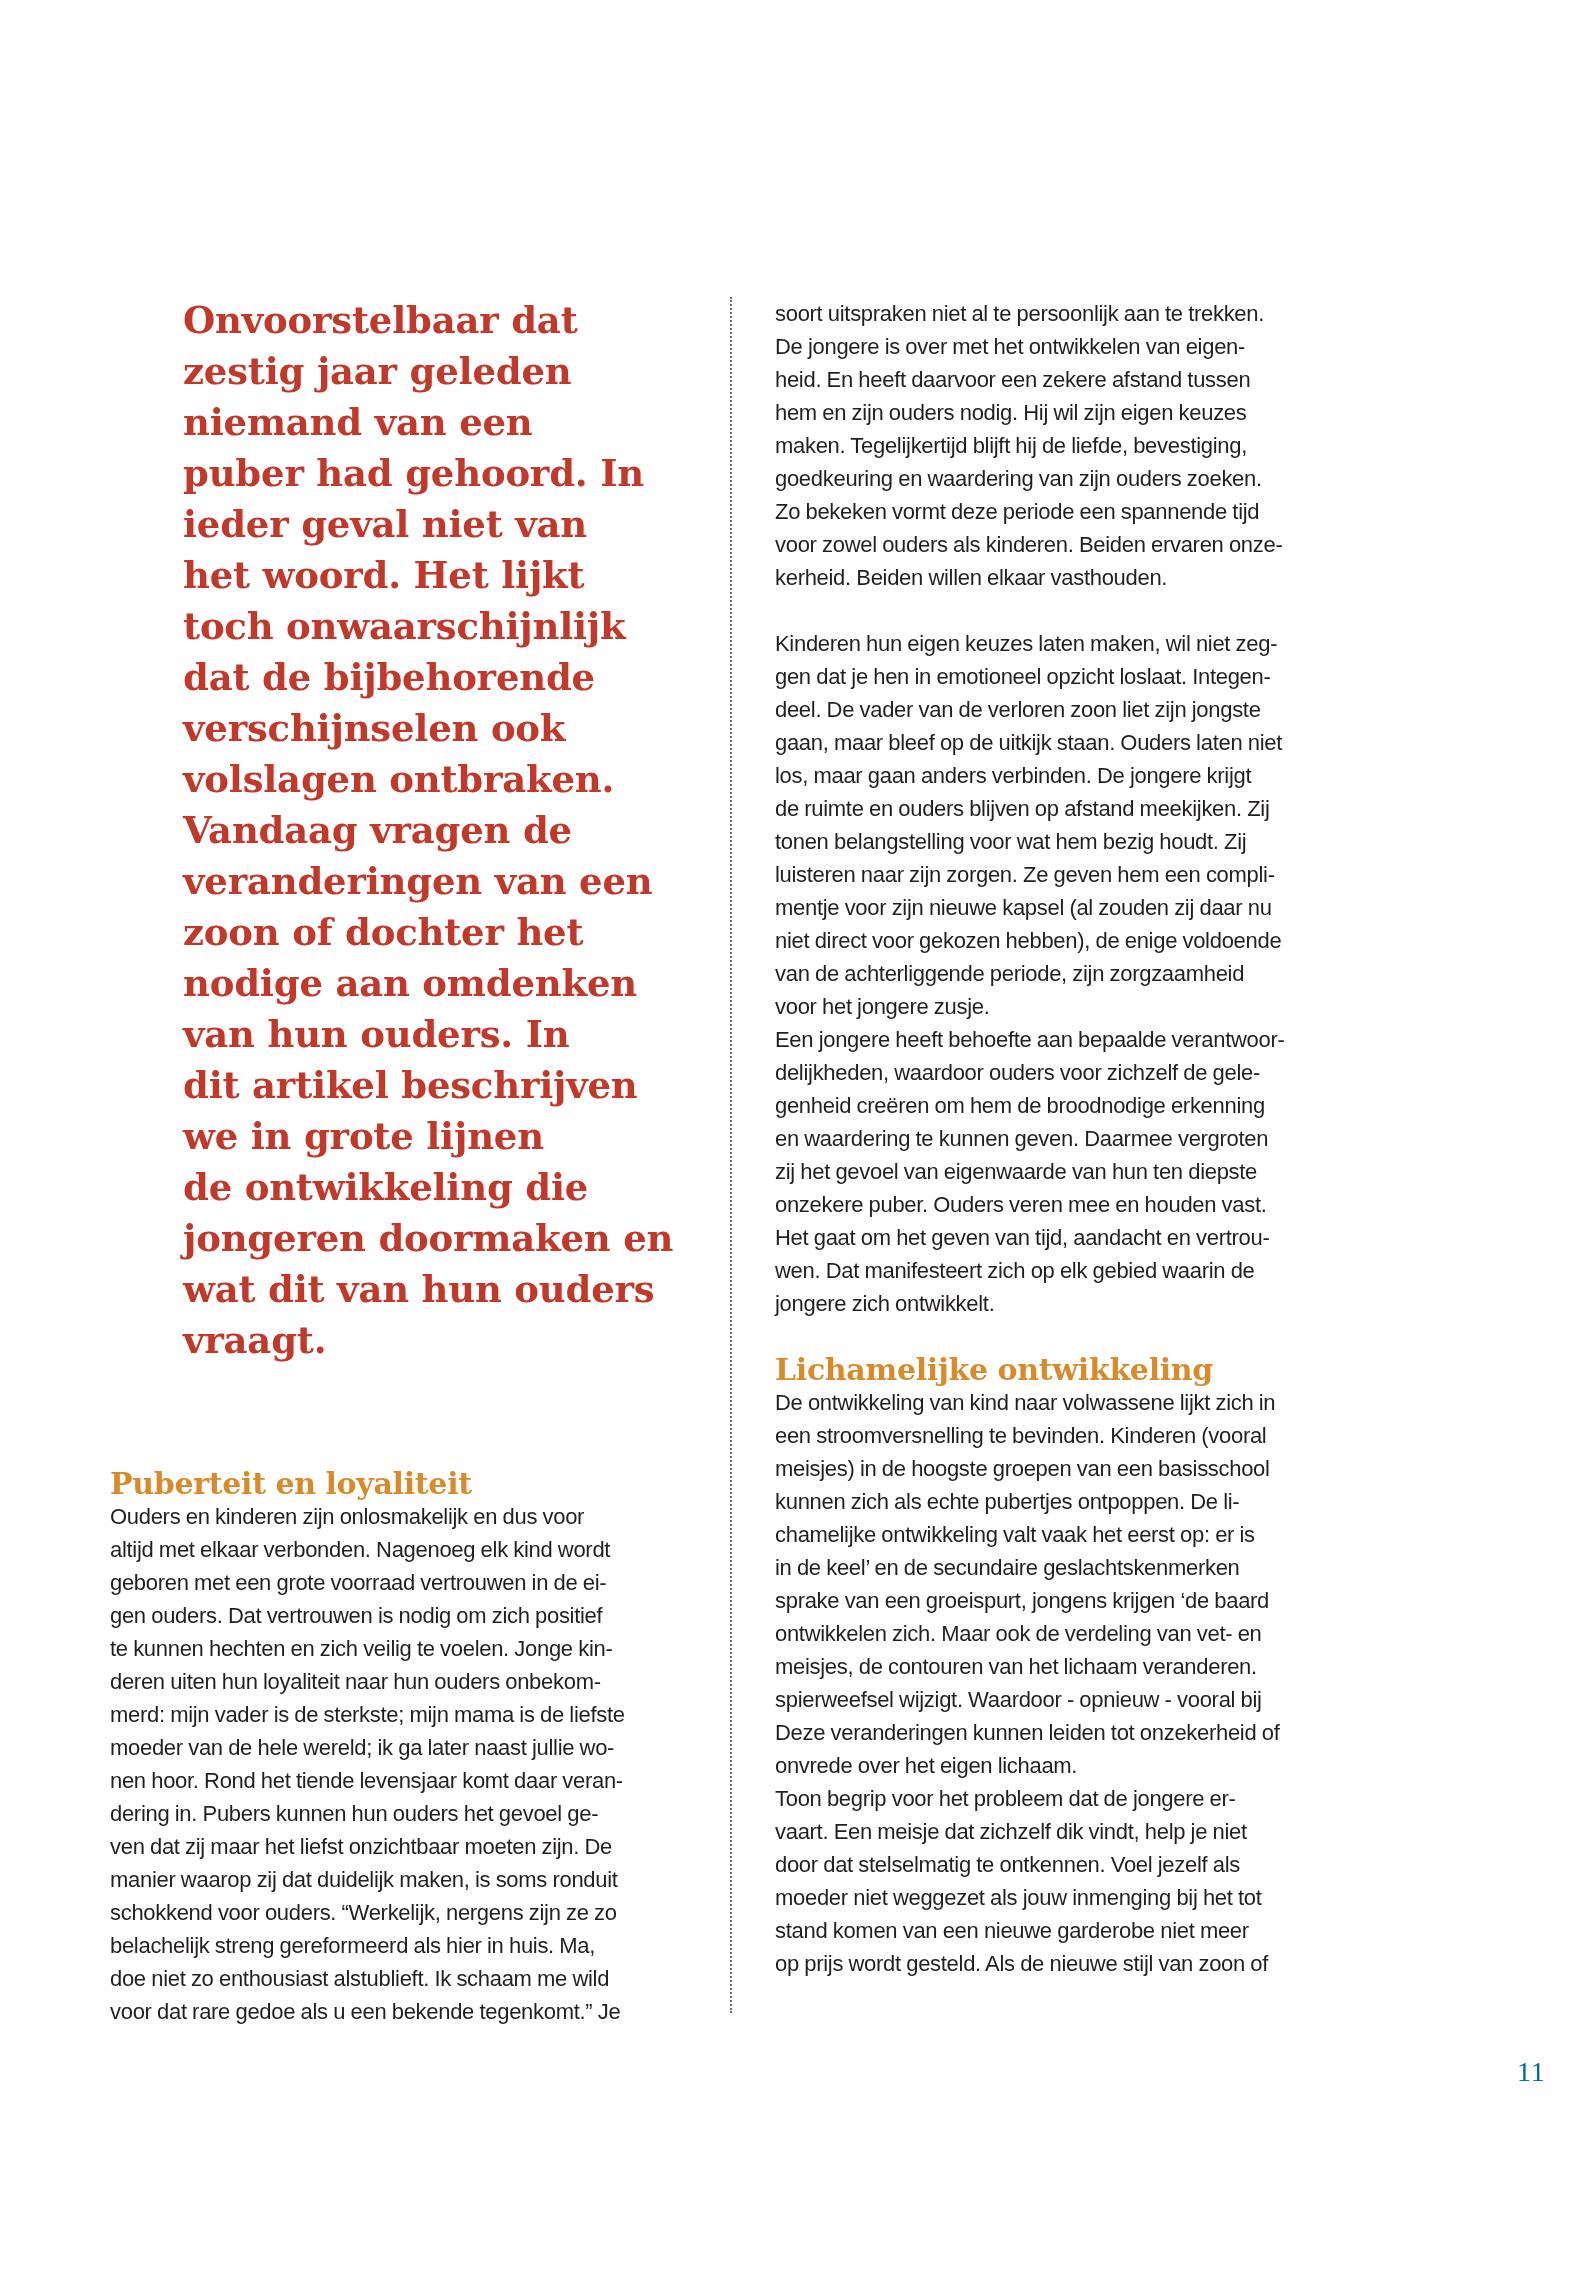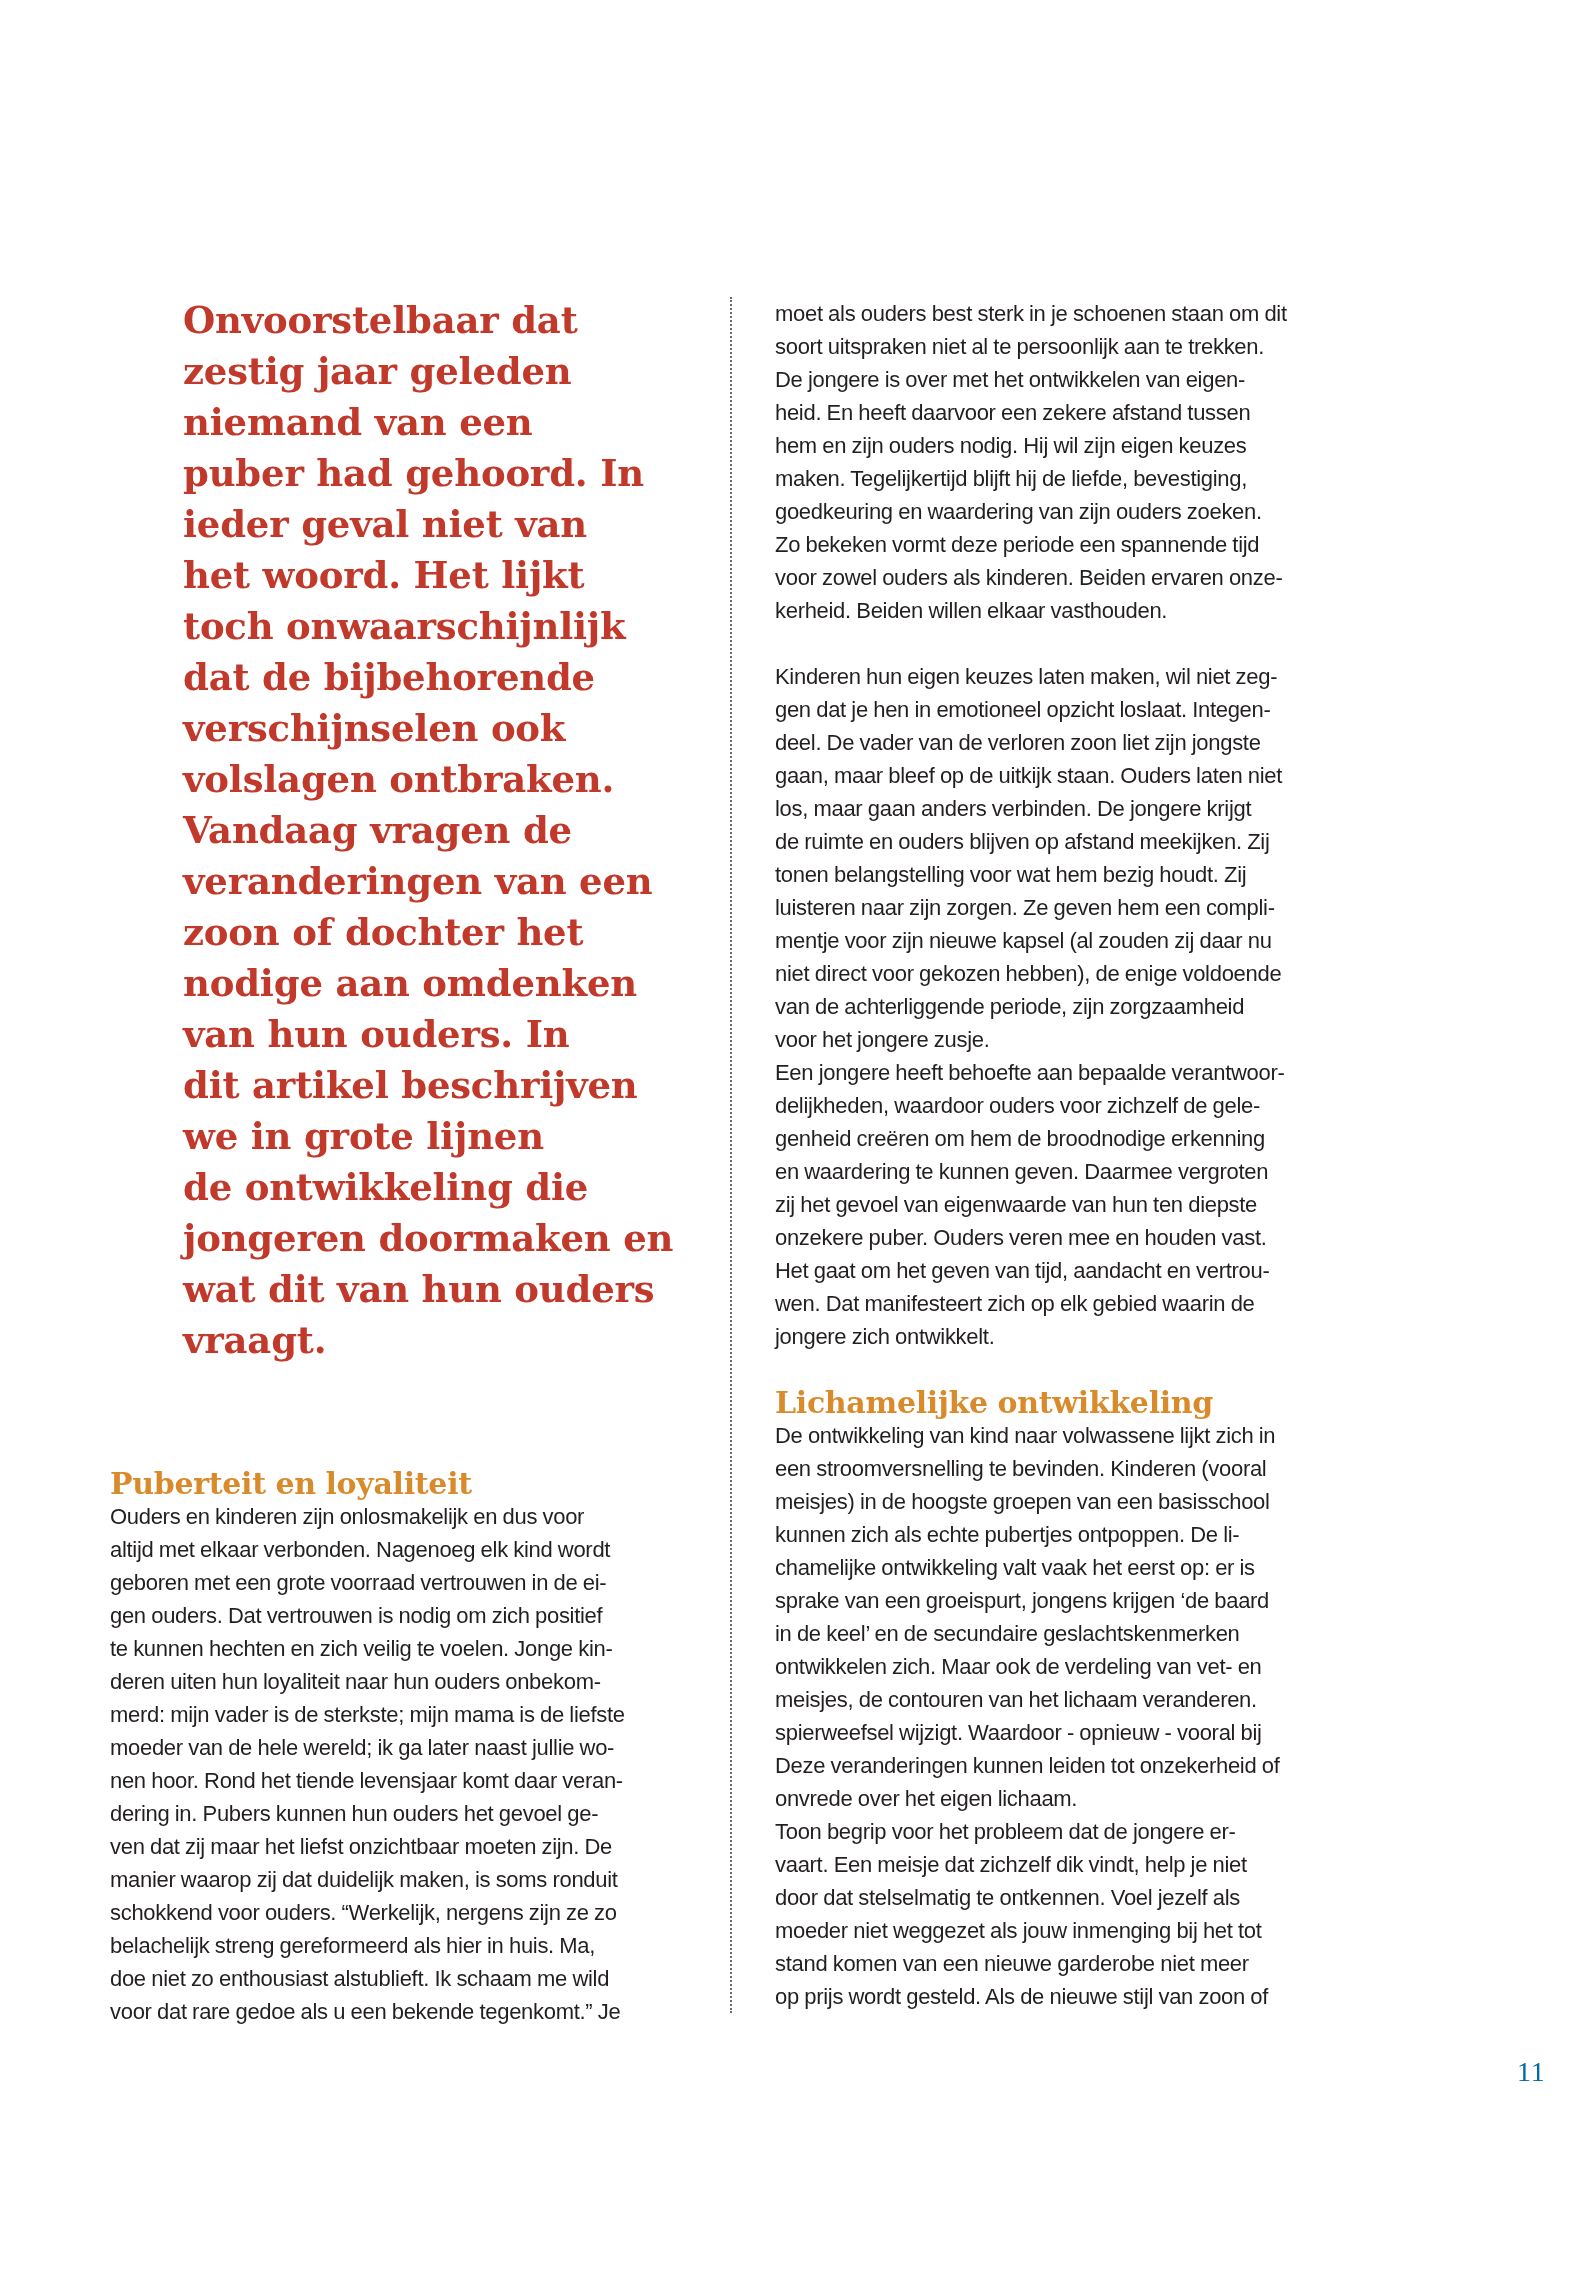--- a/index.html
+++ b/index.html
@@ -142,21 +142,20 @@
       <span class="line">belachelijk streng gereformeerd als hier in huis. Ma,</span>
       <span class="line">doe niet zo enthousiast alstublieft. Ik schaam me wild</span>
       <span class="line">voor dat rare gedoe als u een bekende tegenkomt.” Je</span>
     </div>
   </div>
 
   <div class="divider"></div>
 
   <div class="col col-right">
     <div>
-      <span class="line">moet als ouders best sterk in je schoenen staan om dit</span>
       <span class="line">soort uitspraken niet al te persoonlijk aan te trekken.</span>
       <span class="line">De jongere is over met het ontwikkelen van eigen-</span>
       <span class="line">heid. En heeft daarvoor een zekere afstand tussen</span>
       <span class="line">hem en zijn ouders nodig. Hij wil zijn eigen keuzes</span>
       <span class="line">maken. Tegelijkertijd blijft hij de liefde, bevestiging,</span>
       <span class="line">goedkeuring en waardering van zijn ouders zoeken.</span>
       <span class="line">Zo bekeken vormt deze periode een spannende tijd</span>
       <span class="line">voor zowel ouders als kinderen. Beiden ervaren onze-</span>
       <span class="line">kerheid. Beiden willen elkaar vasthouden.</span>
     </div>
@@ -187,22 +186,22 @@
       <span class="line">jongere zich ontwikkelt.</span>
     </div>
     <span class="blank"></span>
     <h2 class="section-heading" style="margin:0;">Lichamelijke ontwikkeling</h2>
     <div>
       <span class="line">De ontwikkeling van kind naar volwassene lijkt zich in</span>
       <span class="line">een stroomversnelling te bevinden. Kinderen (vooral</span>
       <span class="line">meisjes) in de hoogste groepen van een basisschool</span>
       <span class="line">kunnen zich als echte pubertjes ontpoppen. De li-</span>
       <span class="line">chamelijke ontwikkeling valt vaak het eerst op: er is</span>
+      <span class="line">in de keel’ en de secundaire geslachtskenmerken</span>
       <span class="line">sprake van een groeispurt, jongens krijgen ‘de baard</span>
-      <span class="line">in de keel’ en de secundaire geslachtskenmerken</span>
       <span class="line">ontwikkelen zich. Maar ook de verdeling van vet- en</span>
       <span class="line">meisjes, de contouren van het lichaam veranderen.</span>
       <span class="line">spierweefsel wijzigt. Waardoor -  opnieuw - vooral bij</span>
       <span class="line">Deze veranderingen kunnen leiden tot onzekerheid of</span>
       <span class="line">onvrede over het eigen lichaam.</span>
     </div>
     <div>
       <span class="line">Toon begrip voor het probleem dat de jongere er-</span>
       <span class="line">vaart. Een meisje dat zichzelf dik vindt, help je niet</span>
       <span class="line">door dat stelselmatig te ontkennen. Voel jezelf als</span>

